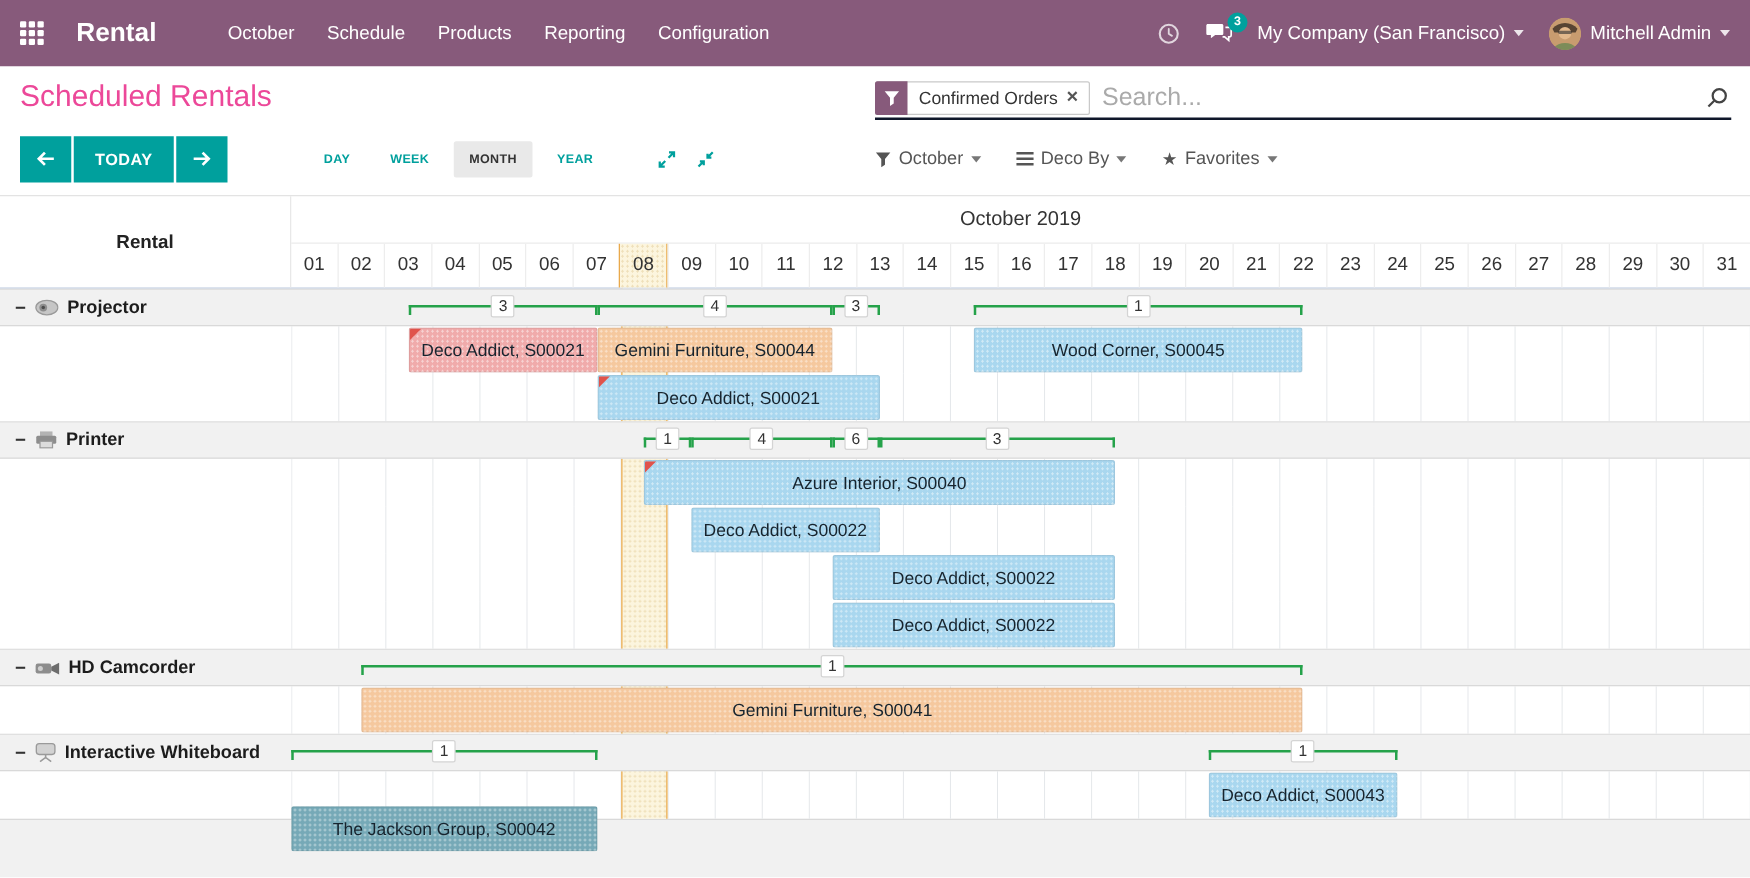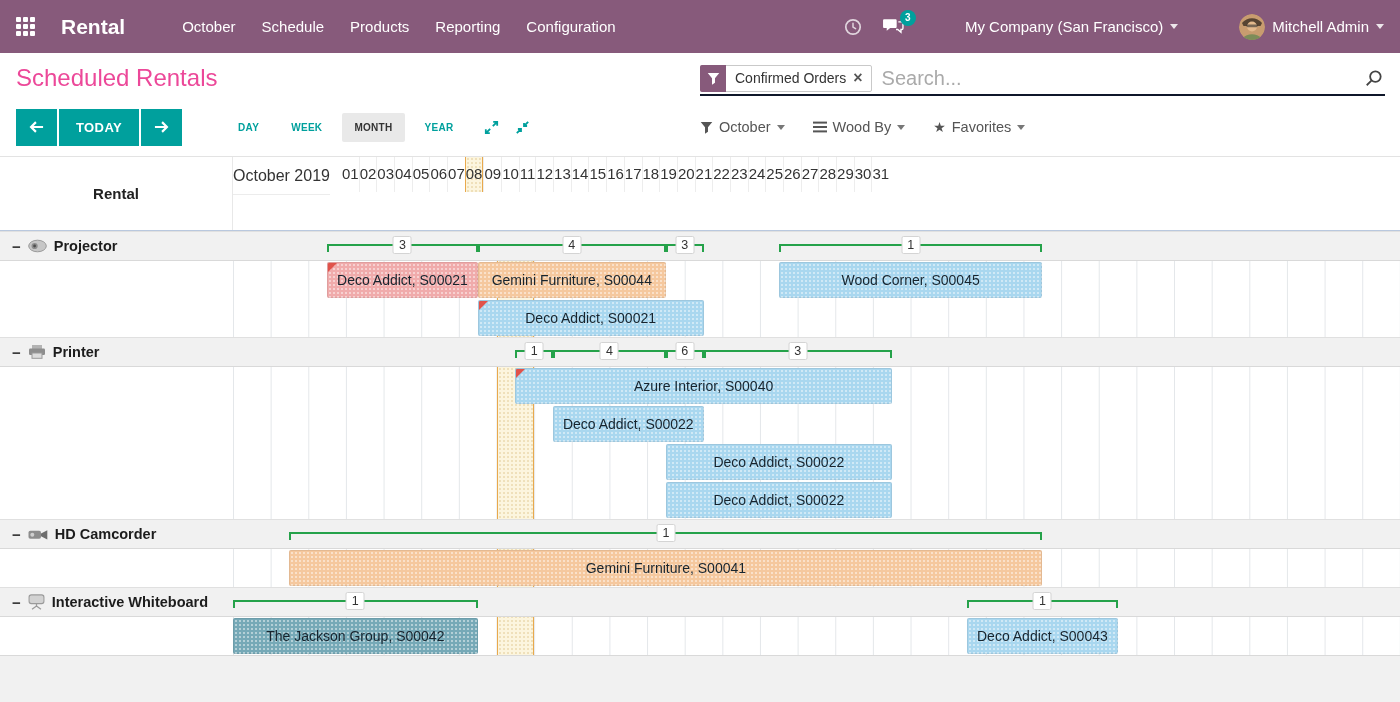--- a/index.html
+++ b/index.html
@@ -11,42 +11,42 @@
   .apps-grid { display:grid; grid-template-columns:repeat(3,5px); grid-gap:2px; cursor:pointer; }
   .apps-grid i { width:5px; height:5px; background:#fff; border-radius:1px; display:block; }
   .brand { font-size:21px; font-weight:bold; margin:0 44px 0 26px; cursor:pointer; }
   .nav-menu { display:flex; align-items:center; }
   .nav-item { font-size:15px; padding:0 13px; line-height:53px; cursor:pointer; }
   .nav-right { margin-left:auto; display:flex; align-items:center; gap:20px; }
   .icon-btn { position:relative; display:flex; align-items:center; cursor:pointer; }
   .badge { position:absolute; top:-8px; right:-12px; min-width:16px; height:16px; border-radius:8px;
            background:#00A09D; color:#fff; font-size:10px; font-weight:bold; line-height:16px;
            text-align:center; padding:0 3px; }
-  .nav-user, .nav-company { display:flex; align-items:center; gap:7px; font-size:15px; cursor:pointer;margin-left:41px; }
+  .nav-user, .nav-company { display:flex; align-items:center; gap:7px; font-size:15px; cursor:pointer; }
   .caret { display:inline-block; width:0; height:0; border-left:4px solid transparent;
            border-right:4px solid transparent; border-top:5px solid rgba(255,255,255,.85); }
   .avatar { width:26px; height:26px; border-radius:50%; overflow:hidden; flex:none; }
 
   
   .cp-row { height:49px; position:relative; display:flex; align-items:center; padding-left:16px; }
   .cp-title { font-size:24px; font-weight:400; color:#ec4899; }
   .search-area { position:absolute; left:700px; right:15px; top:9px; height:34px; display:flex;
                  align-items:center; border-bottom:2px solid #0f172a; }
   .chip { display:flex; align-items:center; border:1px solid #c9c9c9; border-radius:2px; height:27px; background:#fff; }
   .chip-funnel { width:26px; height:27px; margin:-1px 0 -1px -1px; background:#875A7B; display:flex;
                  align-items:center; justify-content:center; border-radius:2px 0 0 2px; }
   .chip-label { font-size:14px; color:#333; padding:0 7px 0 9px; white-space:nowrap; }
   .chip-x { font-size:16px; font-weight:bold; color:#555; padding-right:8px; cursor:pointer; line-height:1; }
   .search-input { flex:1; border:none; outline:none; font-size:20px; color:#555; padding:0 10px;
                   background:transparent; font-family:"Liberation Sans", sans-serif; }
   .search-input::placeholder { color:#aaa; }
   .mag { display:flex; align-items:center; cursor:pointer; padding-right:2px; }
 
   
-  .toolbar { height:50px; position:relative; display:flex; align-items:center; padding-left:16px; }
+  .toolbar { height:50px; position:relative; display:flex; align-items:center; padding-left:16px;gap:21px; }
   .btn-group { display:flex; gap:2px; }
   .tbtn { background:#00A09D; border:none; color:#fff; height:37px; cursor:pointer; display:flex;
           align-items:center; justify-content:center; font-family:"Liberation Sans", sans-serif; }
   .tbtn.nav-arrow { width:41px; }
   .tbtn.today { font-size:13px; font-weight:bold; letter-spacing:.4px; padding:0 17px; }
   .scales { display:flex; margin-left:44px; gap:8px; align-items:center; }
   .scale { border:none; background:transparent; color:#00A09D; font-size:10px; font-weight:bold;
            letter-spacing:.3px; padding:9px 12px; cursor:pointer; font-family:"Liberation Sans", sans-serif; }
   .scale.active { background:#e9e9e9; color:#333; border-radius:2px; }
   .zoom-icons { display:flex; gap:16px; margin-left:18px; align-items:center; }
@@ -54,21 +54,21 @@
   .dropdowns { position:absolute; left:700px; display:flex; align-items:center; gap:28px; color:#555; }
   .dd { display:flex; align-items:center; gap:6px; font-size:14.5px; font-weight:500; cursor:pointer; color:#555; }
   .dd .caret { border-top-color:#777; border-left-width:4px; border-right-width:4px; }
   .star { font-size:14px; color:#555; line-height:1; }
 
   
   .gantt { margin-top:4px; border-top:1px solid #e3e3e3; }
   .g-header { display:flex; height:74px; border-bottom:1px solid #b9c8de; }
   .g-corner { width:233px; flex:none; border-right:1px solid #e8e8e8; display:flex; align-items:center;
               justify-content:center; font-size:15px; font-weight:bold; color:#222; }
-  .g-head-right { flex:1; display:flex; flex-direction:row;gap:12px; }
+  .g-head-right { flex:1; display:flex; flex-direction:column; }
   .g-month { height:38px; line-height:38px; text-align:center; font-size:16px; color:#333;
              border-bottom:1px solid #ececec; }
   .g-days { height:35px; display:flex; }
   .g-day { flex:1; text-align:center; line-height:34px; font-size:15px; font-weight:500; color:#333;
            border-left:1px solid #ededed; }
   .g-day:first-child { border-left:none; }
   .g-day.today { background-color:#fcf5de;
       background-image:radial-gradient(#efe0ba 1px, rgba(0,0,0,0) 1px); background-size:4px 4px;
       border-left:1px solid #e9a94c; border-right:1px solid #e9a94c; }
 
@@ -225,21 +225,21 @@
         </svg>
       <span>October</span>
       <span class="caret"></span>
     </span>
     <span class="dd">
       <svg width="14" height="12" viewBox="0 0 14 12">
           <rect y="0.6" width="14" height="2" fill="#555"></rect>
           <rect y="5" width="14" height="2" fill="#555"></rect>
           <rect y="9.4" width="14" height="2" fill="#555"></rect>
         </svg>
-      <span>Wood By</span>
+      <span>Deco By</span>
       <span class="caret"></span>
     </span>
     <span class="dd">
       <span class="star">★</span>
       <span>Favorites</span>
       <span class="caret"></span>
     </span>
   </div>
 </div>
 
@@ -404,21 +404,21 @@
           <div class="gname">Interactive Whiteboard</div>
         </div>
         <div class="band-track">
           <div class="bracket" style="left: 0%; width: 20.9677%; border-color: rgb(37, 162, 74);"></div>
           <div class="bracket-num" style="left: 10.4839%;">1</div>
           <div class="bracket" style="left: 62.9032%; width: 12.9032%; border-color: rgb(37, 162, 74);"></div>
           <div class="bracket-num" style="left: 69.3548%;">1</div>
         </div>
       </div>
       <div class="g-row">
-        <div class="bar" style="left: 0%; width: 20.9677%; background-color: rgb(118, 169, 183);">
+        <div class="bar" style="left: 0%; width: 20.9677%; background-color: rgb(118, 169, 183); margin-top: 27px;">
           <span class="bar-label">The Jackson Group, S00042</span>
         </div>
         <div class="bar" style="left: 62.9032%; width: 12.9032%; background-color: rgb(169, 215, 239);">
           <span class="bar-label">Deco Addict, S00043</span>
         </div>
       </div>
     </div>
 </div>
 <div class="g-footer"></div>
 

